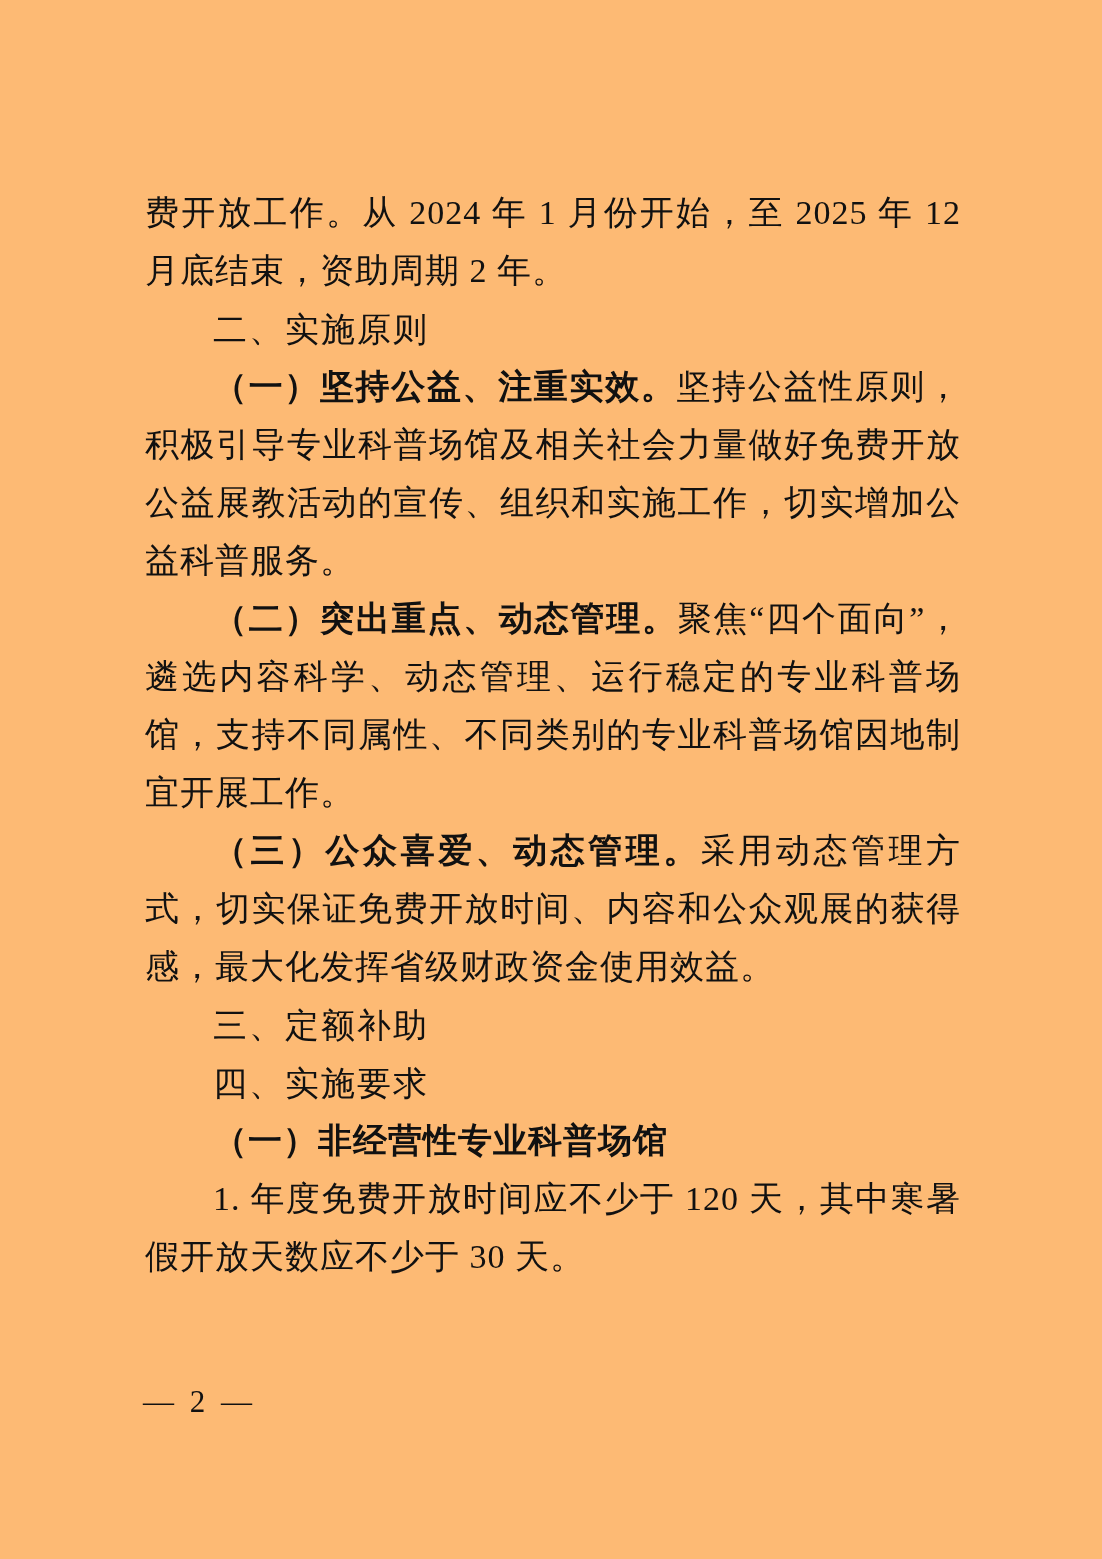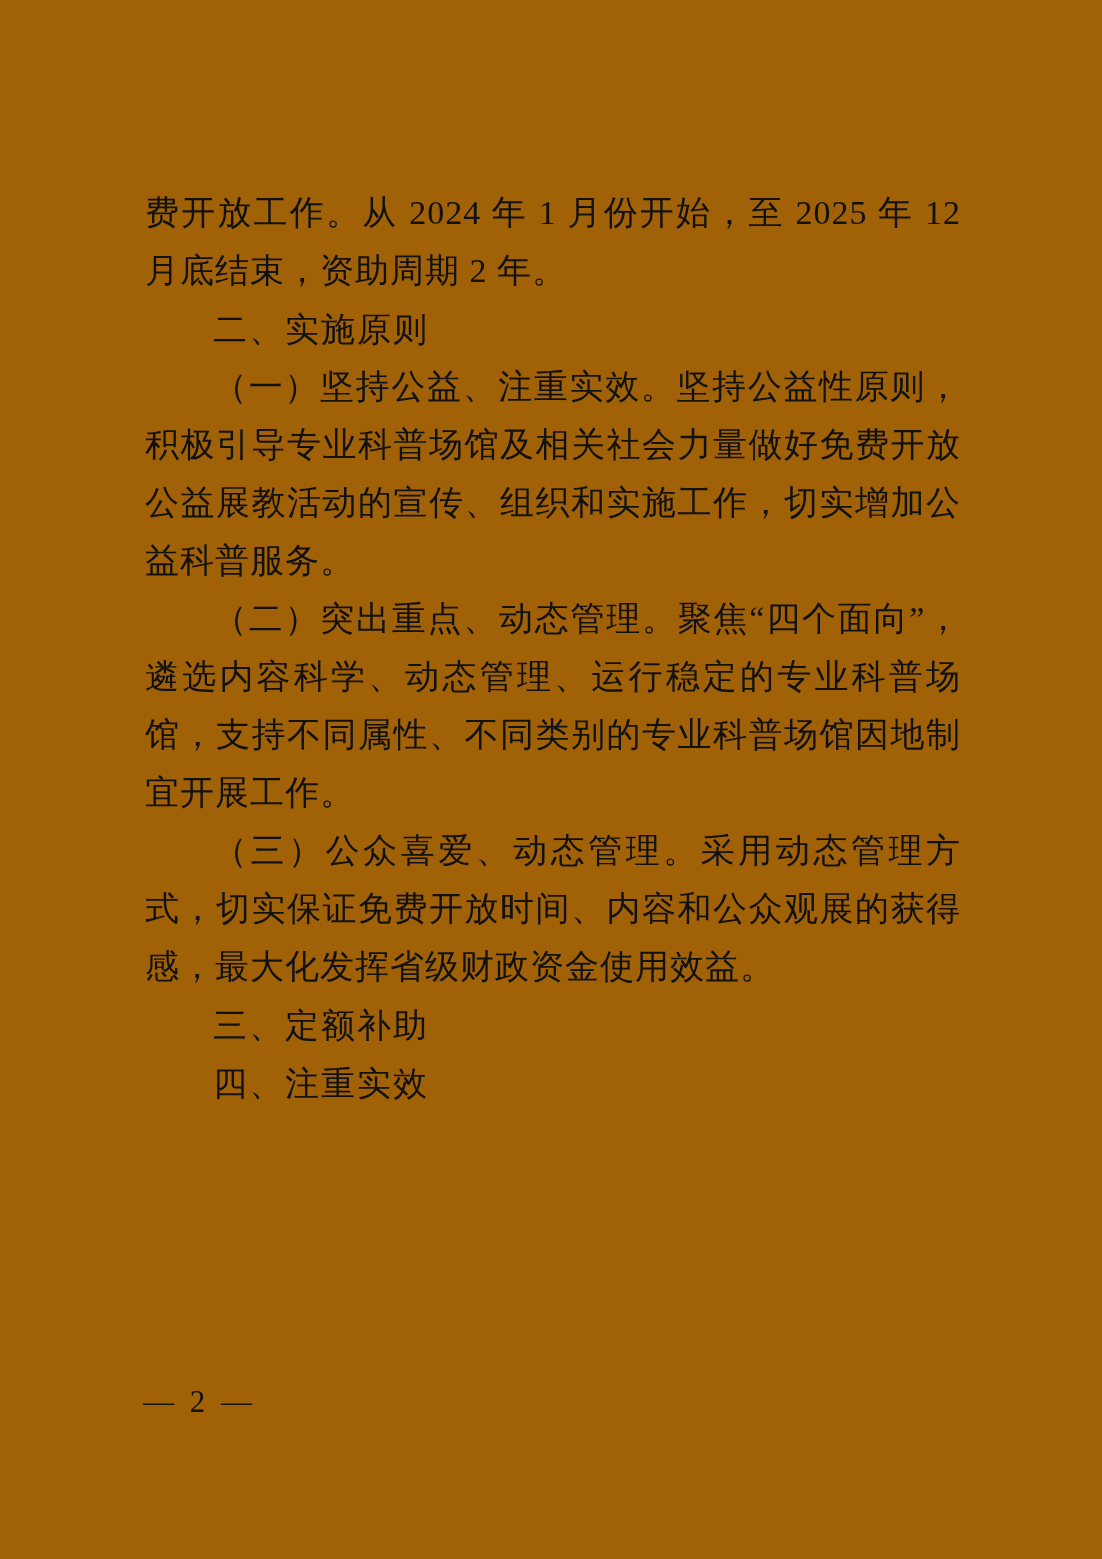--- a/index.html
+++ b/index.html
@@ -4,21 +4,21 @@
 <style>
   html, body {
     margin: 0;
     padding: 0;
     background: #ffffff;
   }
   .page {
     position: relative;
     width: 1102px;
     height: 1559px;
-    background: #a16207;
+    background: #fdba74;
     color: #111111;
     font-family: "Liberation Serif", "DejaVu Serif", serif;
     overflow: hidden;
   }
   .content {
     position: absolute;
     left: 145px;
     top: 184px;
     width: 816px;
   }
@@ -33,21 +33,21 @@
   p.indent {
     text-indent: 2em;
   }
   p.heading {
     font-family: "Liberation Sans", "DejaVu Sans", sans-serif;
     font-weight: 400;
     text-indent: 2em;
     letter-spacing: 2px;
   }
   .lead {
-    font-weight: 400;
+    font-weight: 700;
     margin-top: 28px;
   }
   .footer {
     position: absolute;
     left: 143px;
     top: 1382px;
     font-size: 31px;
     line-height: 40px;
     letter-spacing: 4px;
     color: #111111;
@@ -66,20 +66,22 @@
 
     <p class="indent"><span class="lead">（一）坚持公益、注重实效。</span><span>坚持公益性原则，积极引导专业科普场馆及相关社会力量做好免费开放公益展教活动的宣传、组织和实施工作，切实增加公益科普服务。</span></p>
 
     <p class="indent"><span class="lead">（二）突出重点、动态管理。</span><span>聚焦“四个面向”，遴选内容科学、动态管理、运行稳定的专业科普场馆，支持不同属性、不同类别的专业科普场馆因地制宜开展工作。</span></p>
 
     <p class="indent"><span class="lead">（三）公众喜爱、动态管理。</span><span>采用动态管理方式，切实保证免费开放时间、内容和公众观展的获得感，最大化发挥省级财政资金使用效益。</span></p>
 
     <p class="heading"><span>三、定额补助</span></p>
 
 
-    <p class="heading"><span>四、注重实效</span></p>
+    <p class="heading"><span>四、实施要求</span></p>
 
+    <p class="indent"><span class="lead">（一）非经营性专业科普场馆</span><span></span></p>
 
+    <p class="indent"><span>1. 年度免费开放时间应不少于 120 天，其中寒暑假开放天数应不少于 30 天。</span></p>
 
   </div>
 
   <div class="footer">— 2 —</div>
 </div>
 
 </body></html>

